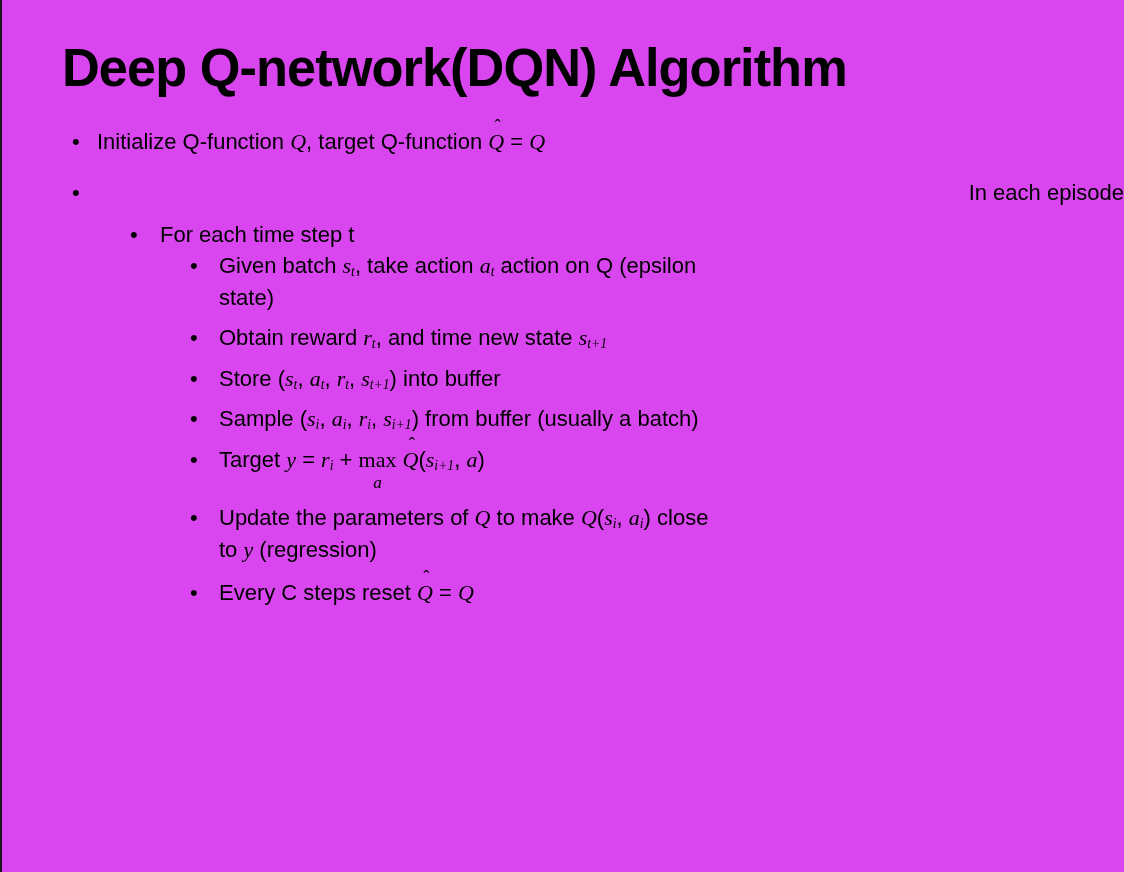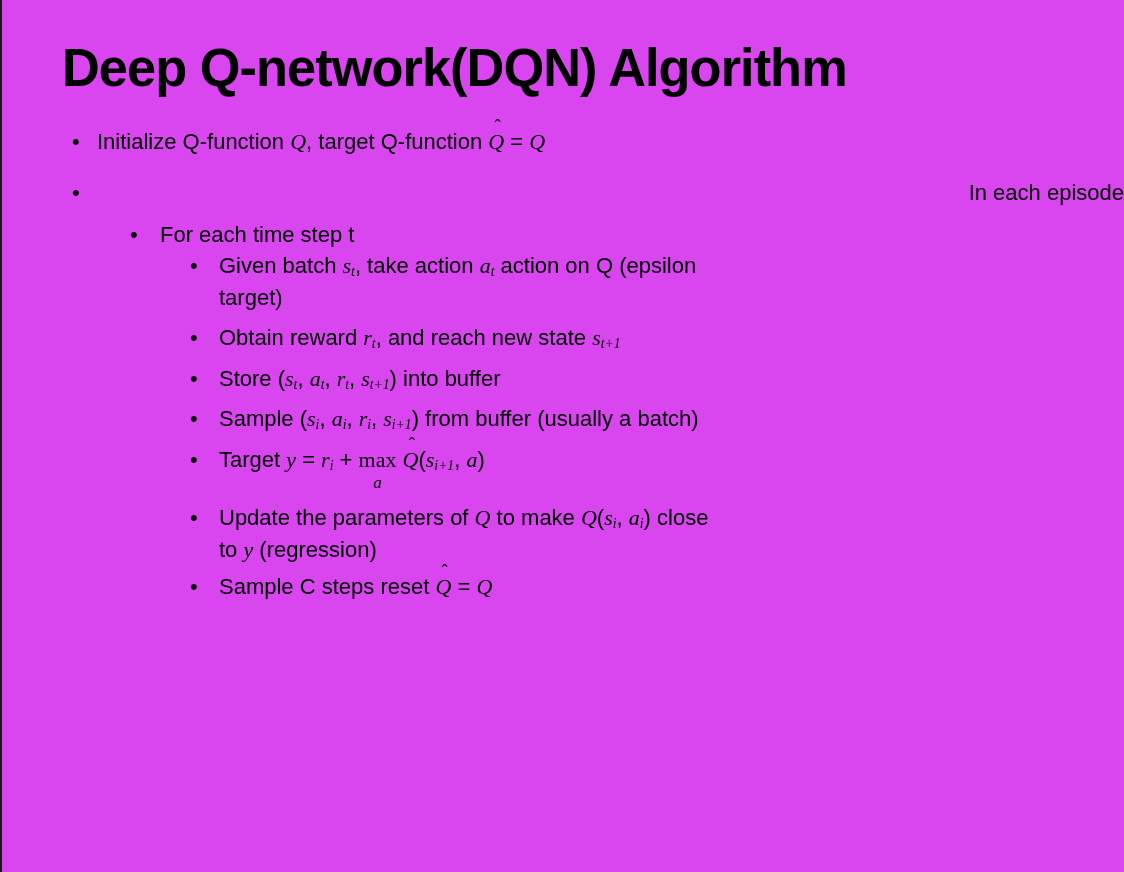--- a/index.html
+++ b/index.html
@@ -47,21 +47,21 @@
   .bullet.l1 { padding-left: 95px; }
   .bullet.l1::before { left: 70px; }
   .bullet.l2 { padding-left: 158px; }
   .bullet.l2::before { left: 128px; }
   .bullet.l3 { padding-left: 217px; margin-bottom: 9px; }
   .bullet.l3::before { left: 188px; }
   .bullet.idx-0 { margin-bottom: 20px; }
   .bullet.idx-1 { margin-bottom: 10px; text-align: right; }
   .bullet.idx-2 { }
   .bullet.idx-7 { margin-bottom: 26px; }
-  .bullet.idx-8 { margin-bottom: 6px; }
+  .bullet.idx-8 { margin-bottom: 12px; }
   
   .mvar {
     font-family: "Liberation Serif", serif;
     font-style: italic;
   }
   .msub {
     font-family: "Liberation Serif", serif;
     font-style: italic;
     font-size: 0.62em;
     vertical-align: -0.25em;
@@ -98,21 +98,21 @@
 </style>
 </head>
 <body>
 
 <div class="slide">
   <h1 class="slide-title">Deep Q-network(DQN) Algorithm</h1>
   <div class="bullets">
       <div class="bullet l1 idx-0"><span class="txt">Initialize Q-function </span><span class="mvar">Q</span><span class="txt">, target Q-function </span><span class="mhat"><span class="accent">ˆ</span><span class="mvar">Q</span></span><span class="txt"> = </span><span class="mvar">Q</span></div>
       <div class="bullet l1 idx-1"><span class="txt">In each episode</span></div>
       <div class="bullet l2 idx-2"><span class="txt">For each time step t</span></div>
-      <div class="bullet l3 idx-3"><span class="txt">Given batch </span><span class="mvar">s</span><span class="msub">t</span><span class="txt">, take action </span><span class="mvar">a</span><span class="msub">t</span><span class="txt"> action on Q (epsilon</span><br><span class="txt">target)</span></div>
-      <div class="bullet l3 idx-4"><span class="txt">Obtain reward </span><span class="mvar">r</span><span class="msub">t</span><span class="txt">, and reach new state </span><span class="mvar">s</span><span class="msub">t+1</span></div>
+      <div class="bullet l3 idx-3"><span class="txt">Given batch </span><span class="mvar">s</span><span class="msub">t</span><span class="txt">, take action </span><span class="mvar">a</span><span class="msub">t</span><span class="txt"> action on Q (epsilon</span><br><span class="txt">state)</span></div>
+      <div class="bullet l3 idx-4"><span class="txt">Obtain reward </span><span class="mvar">r</span><span class="msub">t</span><span class="txt">, and time new state </span><span class="mvar">s</span><span class="msub">t+1</span></div>
       <div class="bullet l3 idx-5"><span class="txt">Store (</span><span class="mvar">s</span><span class="msub">t</span><span class="txt">, </span><span class="mvar">a</span><span class="msub">t</span><span class="txt">, </span><span class="mvar">r</span><span class="msub">t</span><span class="txt">, </span><span class="mvar">s</span><span class="msub">t+1</span><span class="txt">) into buffer</span></div>
       <div class="bullet l3 idx-6"><span class="txt">Sample (</span><span class="mvar">s</span><span class="msub">i</span><span class="txt">, </span><span class="mvar">a</span><span class="msub">i</span><span class="txt">, </span><span class="mvar">r</span><span class="msub">i</span><span class="txt">, </span><span class="mvar">s</span><span class="msub">i+1</span><span class="txt">) from buffer (usually a batch)</span></div>
       <div class="bullet l3 idx-7"><span class="txt">Target </span><span class="mvar">y</span><span class="txt"> = </span><span class="mvar">r</span><span class="msub">i</span><span class="txt"> + </span><span class="munder"><span class="munder-top">max</span><span class="munder-bot">a</span></span><span class="txt"> </span><span class="mhat"><span class="accent">ˆ</span><span class="mvar">Q</span></span><span class="txt">(</span><span class="mvar">s</span><span class="msub">i+1</span><span class="txt">, </span><span class="mvar">a</span><span class="txt">)</span></div>
       <div class="bullet l3 idx-8"><span class="txt">Update the parameters of </span><span class="mvar">Q</span><span class="txt"> to make </span><span class="mvar">Q</span><span class="txt">(</span><span class="mvar">s</span><span class="msub">i</span><span class="txt">, </span><span class="mvar">a</span><span class="msub">i</span><span class="txt">) close</span><br><span class="txt">to </span><span class="mvar">y</span><span class="txt"> (regression)</span></div>
-      <div class="bullet l3 idx-9"><span class="txt">Sample C steps reset </span><span class="mhat"><span class="accent">ˆ</span><span class="mvar">Q</span></span><span class="txt"> = </span><span class="mvar">Q</span></div>
+      <div class="bullet l3 idx-9"><span class="txt">Every C steps reset </span><span class="mhat"><span class="accent">ˆ</span><span class="mvar">Q</span></span><span class="txt"> = </span><span class="mvar">Q</span></div>
     </div>
 </div>
 
 </body></html>

